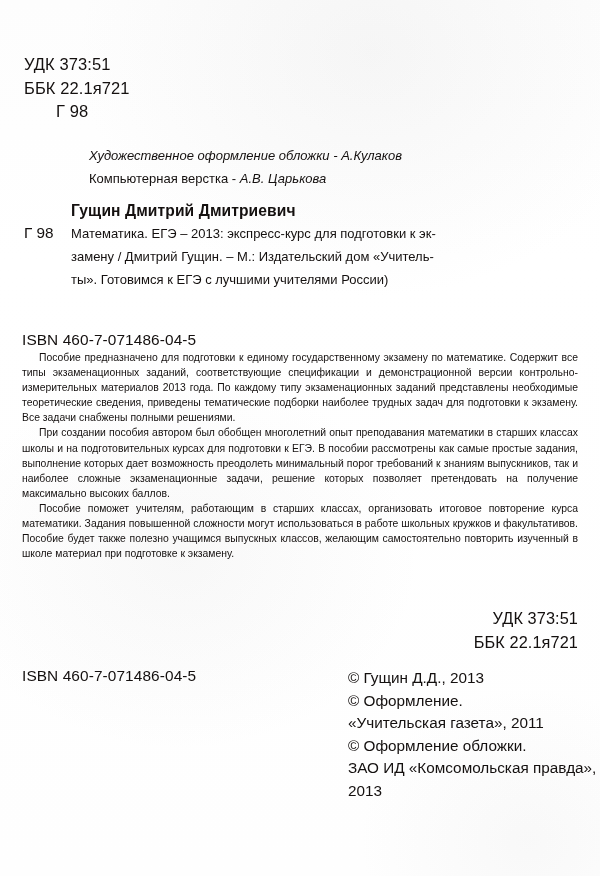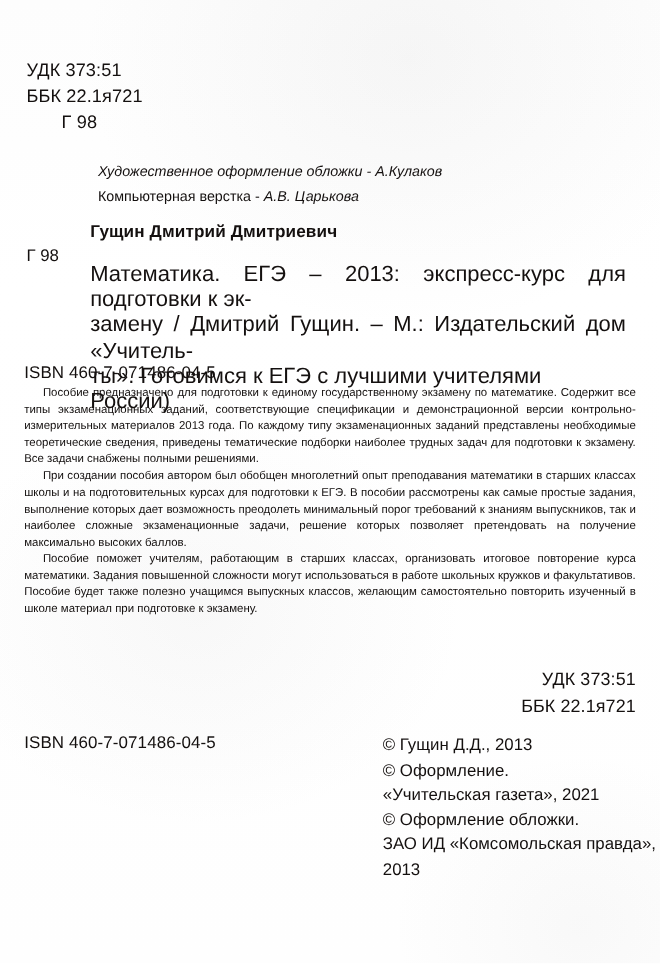--- a/index.html
+++ b/index.html
@@ -46,35 +46,34 @@
     font-size: 13px;
     line-height: 22.5px;
   }
   .credits .ital {
     font-style: italic;
   }
 
   
   .biblio {
     position: absolute;
-    left: 82px;
+    left: 71px;
     top: 200px;
     width: 487px;
   }
   .biblio .author {
     font-weight: bold;
     font-size: 15.6px;
     line-height: 22px;
     letter-spacing: 0.1px;
   }
   .biblio .desc {
-    font-size: 20px;
+    font-size: 13px;
     line-height: 23.2px;
     text-align: justify;
-    margin-top: 16px;
   }
   .biblio .desc div:last-child {
     text-align: left;
   }
   .shelf-mark {
     position: absolute;
     left: 24px;
     top: 222px;
     font-size: 15.3px;
     line-height: 22px;
@@ -179,16 +178,16 @@
 <div class="bottom-codes">
   <div>УДК 373:51</div>
   <div>ББК 22.1я721</div>
 </div>
 
 <div class="isbn-bottom">ISBN 460-7-071486-04-5</div>
 
 <div class="copyright">
   <div>© Гущин Д.Д., 2013</div>
   <div>© Оформление.</div>
-  <div>«Учительская газета», 2021</div>
+  <div>«Учительская газета», 2011</div>
   <div>© Оформление обложки.</div>
   <div>ЗАО ИД «Комсомольская правда», 2013</div>
 </div>
 
 </body></html>

